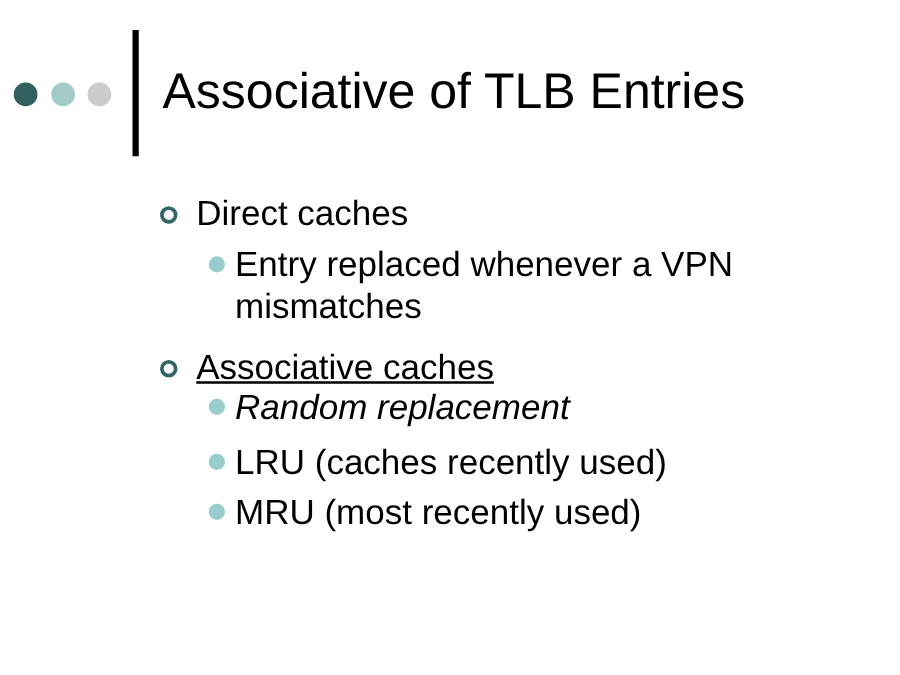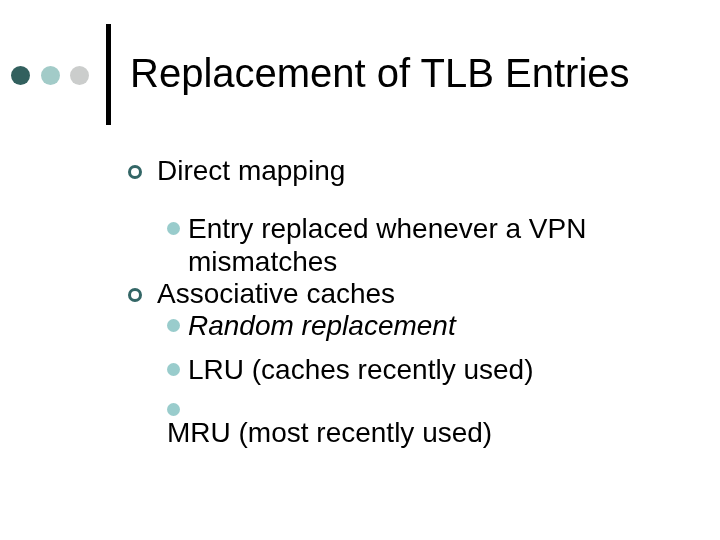--- a/index.html
+++ b/index.html
@@ -62,43 +62,43 @@
     width:462px;
   }
   .l2 .marker{
     flex:0 0 auto;
     width:13px;height:13px;
     margin:10px 8px 0 0;
     border-radius:50%;
     background:#99CCCC;
   }
   .pos-1{top:153px;}
-  .pos-2{top:212px;}
-  .pos-3{top:276px;}
+  .pos-2{top:195px;}
+  .pos-3{top:276px;text-decoration:underline;}
   .pos-4{top:309px;font-style:italic;}
   .pos-5{top:353px;}
-  .pos-6{top:393px;flex-direction:column;}
+  .pos-6{top:393px;}
   .pos-7{top:433px;}
 </style>
 </head>
 <body>
 
 <div class="slide">
 
   <span class="deco-dot d1" style="background-color: rgb(50, 96, 94);"></span>
   <span class="deco-dot d2" style="background-color: rgb(162, 203, 200);"></span>
   <span class="deco-dot d3" style="background-color: rgb(203, 205, 204);"></span>
 
   <div class="vbar" style="background-color: rgb(0, 0, 0);"></div>
 
-  <h1 class="title" style="margin:0;font-weight:normal;">Replacement of TLB Entries</h1>
+  <h1 class="title" style="margin:0;font-weight:normal;">Associative of TLB Entries</h1>
 
   <div class="li l1 pos-1">
     <span class="marker" style="border-color: rgb(51, 102, 102);"></span>
-    <span class="li-text">Direct mapping</span>
+    <span class="li-text">Direct caches</span>
   </div>
 
   <div class="li l2 pos-2">
     <span class="marker" style="background-color: rgb(153, 204, 204);"></span>
     <span class="li-text">Entry replaced whenever a VPN mismatches</span>
   </div>
 
   <div class="li l1 pos-3">
     <span class="marker" style="border-color: rgb(51, 102, 102);"></span>
     <span class="li-text">Associative caches</span>

